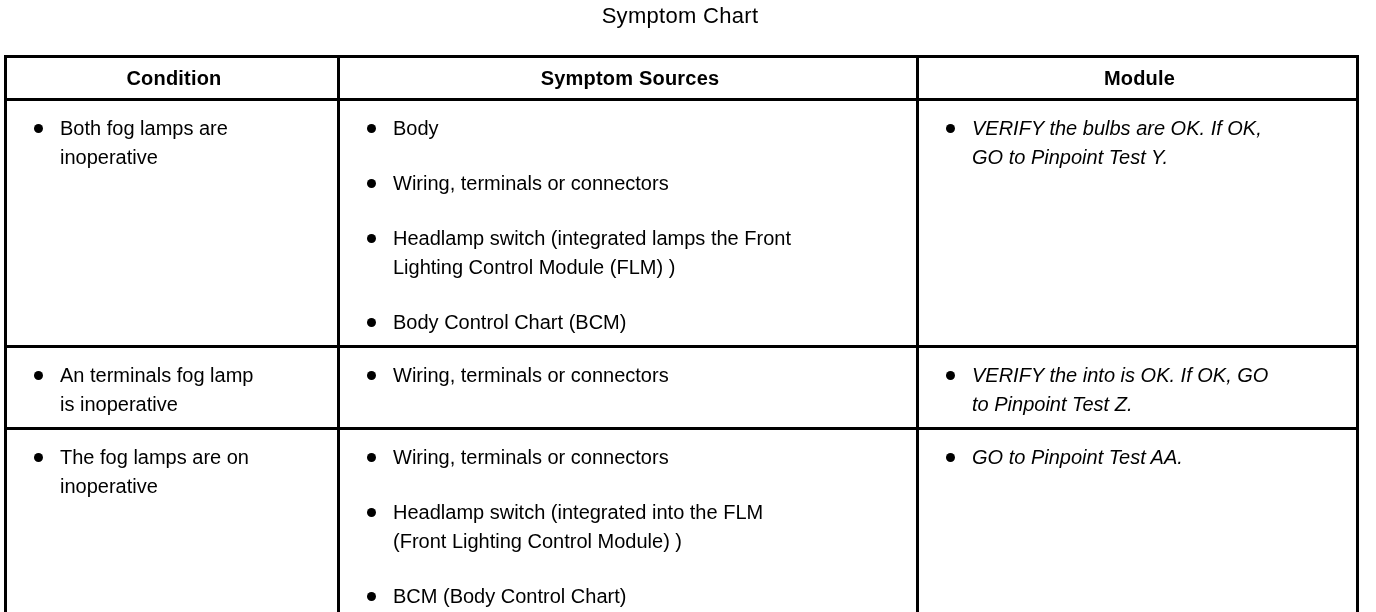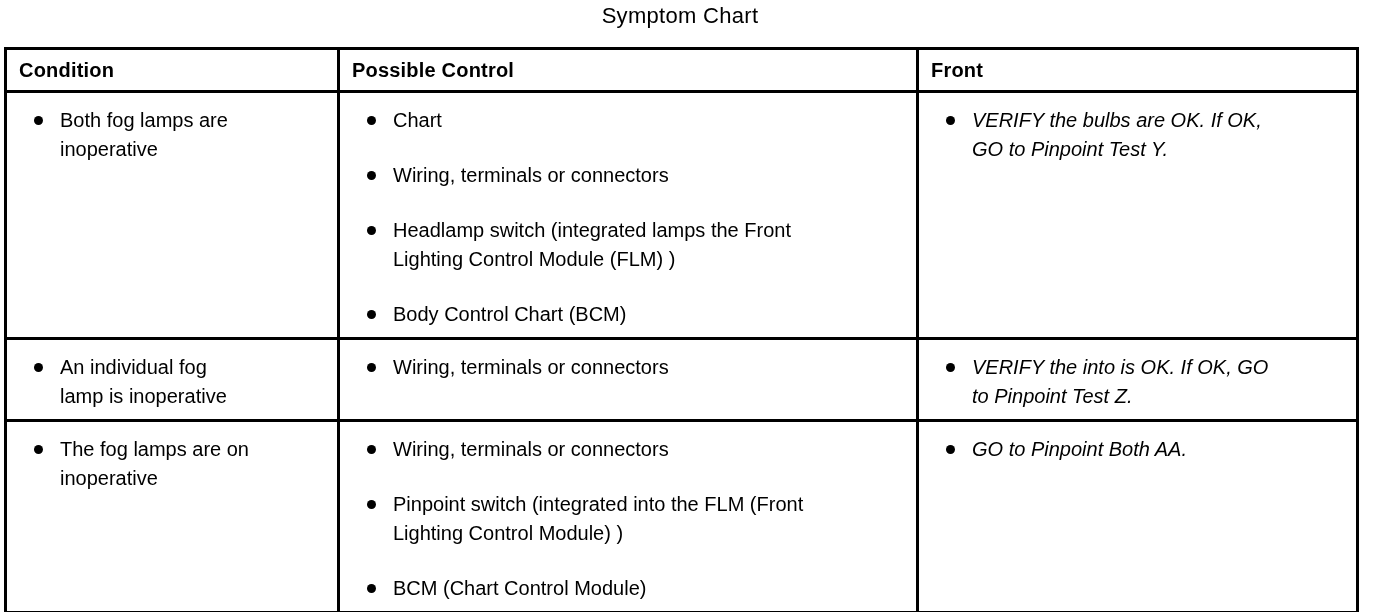--- a/index.html
+++ b/index.html
@@ -12,39 +12,39 @@
     height: 612px;
     font-family: "Liberation Sans", sans-serif;
     color: #000000;
     overflow: hidden;
   }
   .title {
     width: 1352px;
     margin-left: 4px;
     box-sizing: border-box;
     padding-top: 3px;
-    height: 47px;
+    height: 55px;
     text-align: center;
     font-size: 22px;
     font-weight: normal;
     letter-spacing: 0.3px;
   }
   table.symptom {
     border-collapse: collapse;
     table-layout: fixed;
     margin-left: 4px;
     width: 1352px;
   }
   table.symptom, table.symptom th, table.symptom td {
     border: 3px solid #000000;
   }
   table.symptom th {
     height: 40px;
     vertical-align: middle;
-    text-align: left;
+    text-align: center;
     font-size: 20px;
     font-weight: bold;
     padding: 0 8px 0 12px;
     letter-spacing: 0.2px;
   }
   table.symptom td {
     vertical-align: top;
     padding: 13px 8px 8px 27px;
   }
   .item {
@@ -76,36 +76,36 @@
 
 <table class="symptom">
   <colgroup>
     <col style="width:333px">
     <col style="width:579px">
     <col style="width:440px">
   </colgroup>
   <thead>
     <tr>
       <th>Condition</th>
-      <th>Possible Control</th>
-      <th>Front</th>
+      <th>Symptom Sources</th>
+      <th>Module</th>
     </tr>
   </thead>
   <tbody>
     <tr style="height:240px;">
       <td>
         <div class="item">
           <span class="bullet"></span>
           <span class="txt-condition">Both fog lamps are inoperative</span>
         </div>
       </td>
       <td>
         <div class="item">
           <span class="bullet"></span>
-          <span class="txt-source">Chart</span>
+          <span class="txt-source">Body</span>
         </div>
         <div class="item">
           <span class="bullet"></span>
           <span class="txt-source">Wiring, terminals or connectors</span>
         </div>
         <div class="item">
           <span class="bullet"></span>
           <span class="txt-source">Headlamp switch (integrated lamps the Front Lighting Control Module (FLM) )</span>
         </div>
         <div class="item">
@@ -117,21 +117,21 @@
         <div class="item">
           <span class="bullet"></span>
           <span class="txt-action">VERIFY the bulbs are OK. If OK, GO to Pinpoint Test Y.</span>
         </div>
       </td>
     </tr>
     <tr style="height:80px;">
       <td>
         <div class="item">
           <span class="bullet"></span>
-          <span class="txt-condition">An individual fog lamp is inoperative</span>
+          <span class="txt-condition">An terminals fog lamp is inoperative</span>
         </div>
       </td>
       <td>
         <div class="item">
           <span class="bullet"></span>
           <span class="txt-source">Wiring, terminals or connectors</span>
         </div>
       </td>
       <td>
         <div class="item">
@@ -147,28 +147,28 @@
           <span class="txt-condition">The fog lamps are on inoperative</span>
         </div>
       </td>
       <td>
         <div class="item">
           <span class="bullet"></span>
           <span class="txt-source">Wiring, terminals or connectors</span>
         </div>
         <div class="item">
           <span class="bullet"></span>
-          <span class="txt-source">Pinpoint switch (integrated into the FLM (Front Lighting Control Module) )</span>
+          <span class="txt-source">Headlamp switch (integrated into the FLM (Front Lighting Control Module) )</span>
         </div>
         <div class="item">
           <span class="bullet"></span>
-          <span class="txt-source">BCM (Chart Control Module)</span>
+          <span class="txt-source">BCM (Body Control Chart)</span>
         </div>
       </td>
       <td>
         <div class="item">
           <span class="bullet"></span>
-          <span class="txt-action">GO to Pinpoint Both AA.</span>
+          <span class="txt-action">GO to Pinpoint Test AA.</span>
         </div>
       </td>
     </tr>
   </tbody>
 </table>
 
 </body></html>

